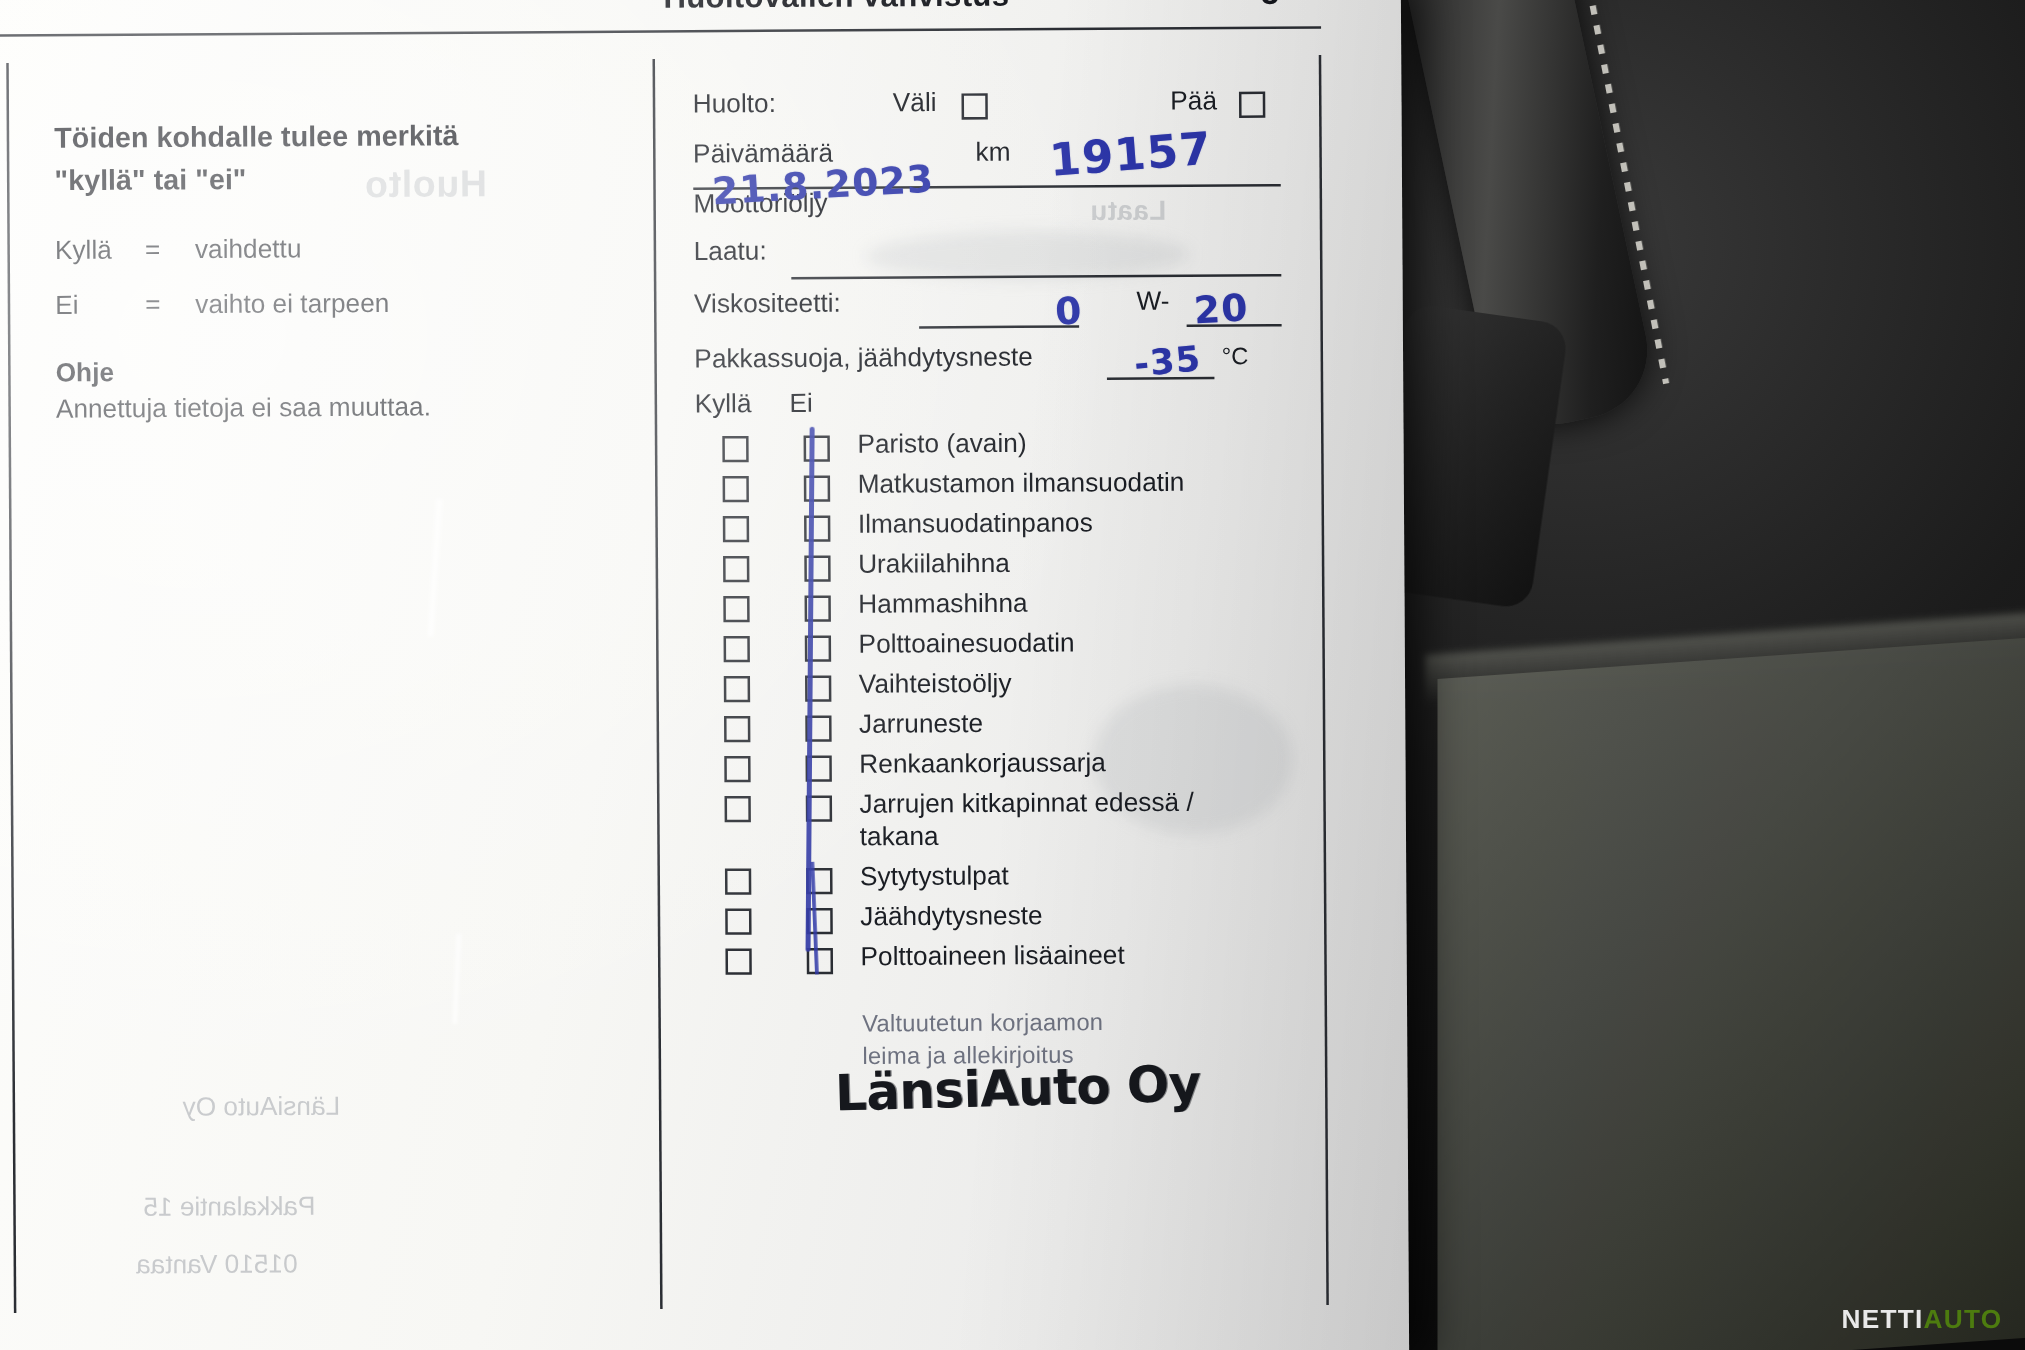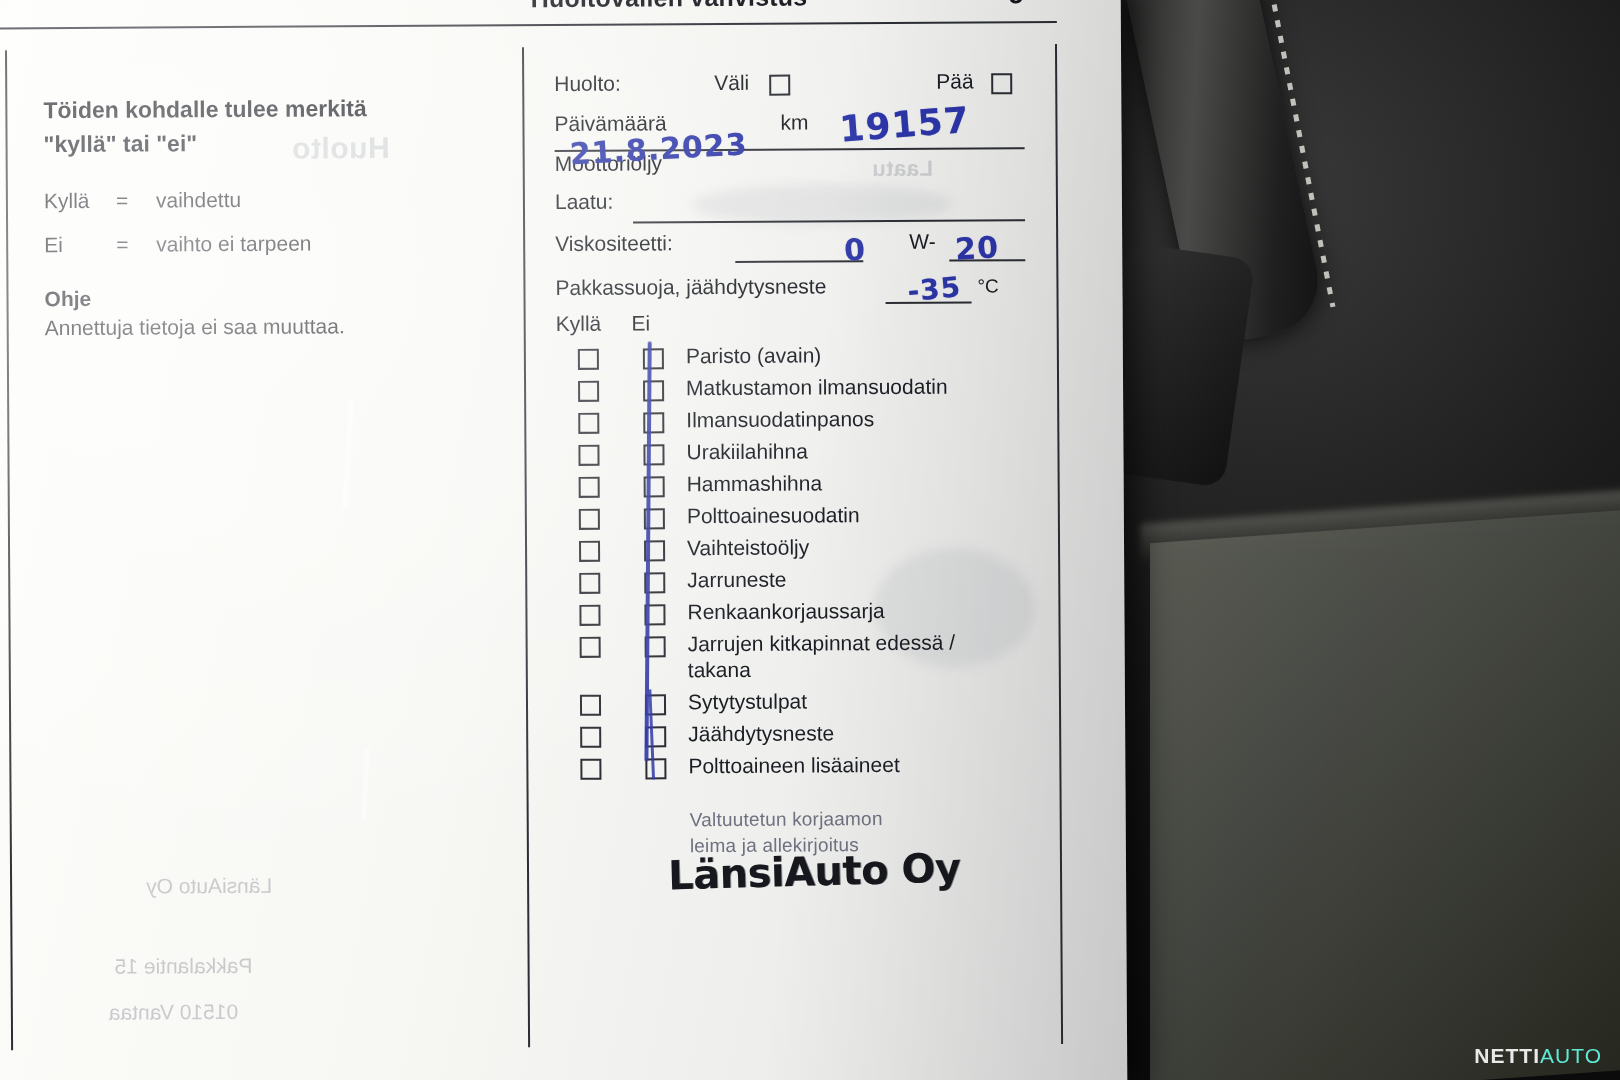--- a/index.html
+++ b/index.html
@@ -304,21 +304,21 @@
   
   #watermark {
     position: absolute;
     right: 18px;
     bottom: 12px;
     font-size: 21px;
     letter-spacing: 1px;
     color: #e9e9e9;
     font-weight: bold;
   }
-  #watermark .light { font-weight: normal; color: #5eead4; }
+  #watermark .light { font-weight: bold; color: #4d7c0f; }
 </style>
 </head>
 <body>
 
 <div id="scene">
 
   <div class="bg-dark"></div>
   <div class="seat-panel-edge"></div>
   <div class="seat-panel"></div>
   <div class="belt"></div>

